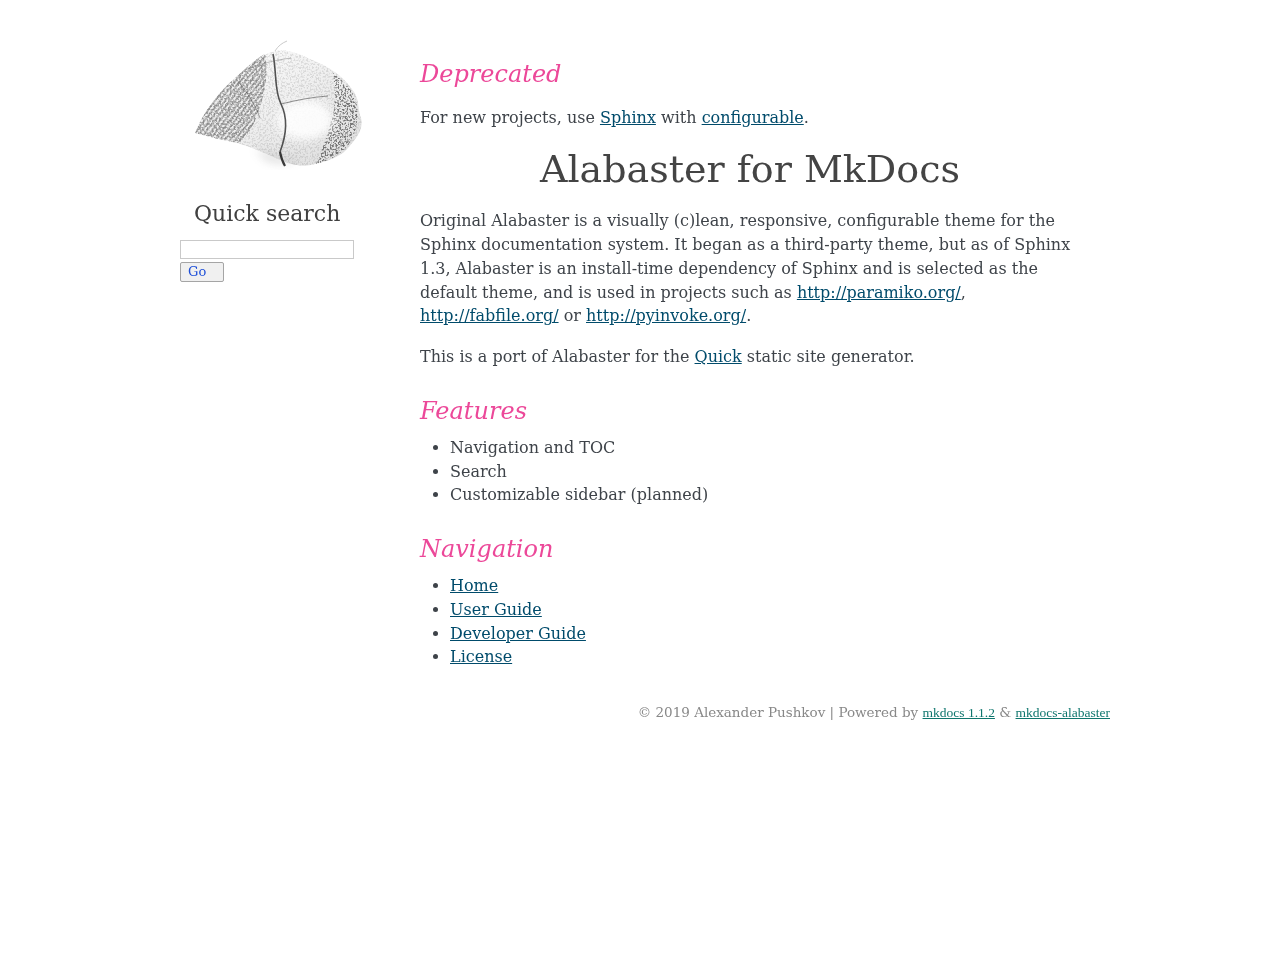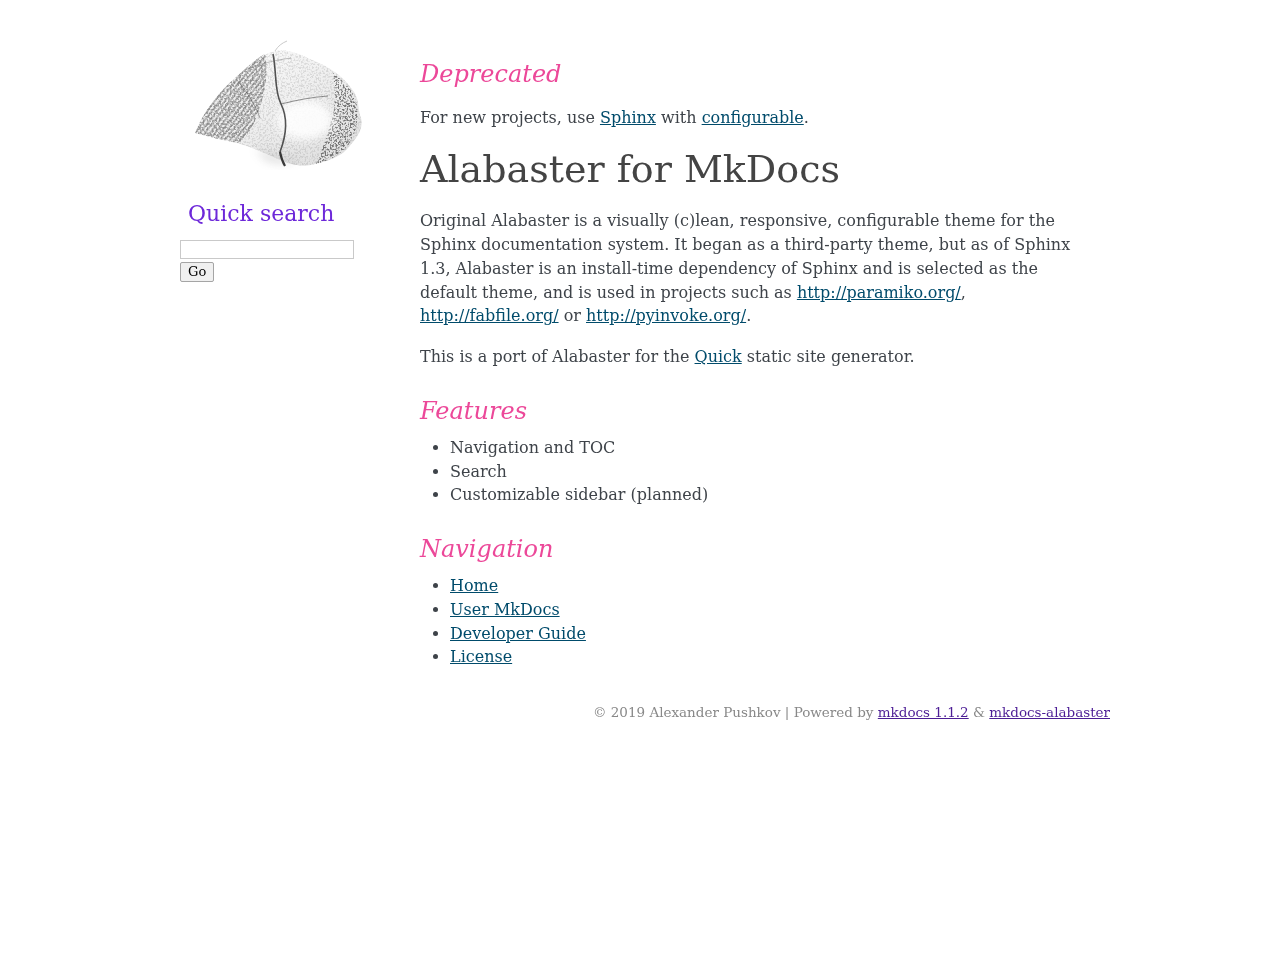--- a/index.html
+++ b/index.html
@@ -18,62 +18,63 @@
   .sidebar {
     float: left;
     width: 200px;
     padding: 10px;
     font-size: 13px;
   }
   .logo-link { display: block; width: 190px; margin: 0 auto; text-decoration: none; }
   .logo-link svg { display: block; }
   .sidebar h3 {
     font-weight: normal;
-    color: #6d28d9;
+    color: #404040;
     font-size: 22px;
-    margin: 16px 0 0 8px;
+    margin: 16px 0 0 14px;
     line-height: 1.2;
   }
   .searchform { margin: 13px 0 0 0; }
   .search-input {
     width: 166px; height: 15px;
     padding: 1px 3px;
     border: 1px solid #c9c9c9;
     font-size: 13px;
     font-family: "DejaVu Sans", "Liberation Sans", sans-serif;
     background: #ffffff;
   }
   .go-btn {
     margin-top: 3px;
     display: inline-block;
     font-family: "DejaVu Serif", "Liberation Serif", serif;
     font-size: 13px;
-    color: #000000;
+    color: #1d4ed8;
     background: #f0f0f0;
     border: 1px solid #a5a5a5;
     border-radius: 2px;
-    padding: 1px 7px 2px 7px;
+    padding: 1px 17px 2px 7px;
     cursor: pointer;
   }
   .search-help {
     color: #666666;
     font-size: 12.5px;
     line-height: 1.45;
     margin: 12px 0 0 0;
     width: 182px;
   }
 
   
   .content { margin-left: 220px; padding: 2px 30px 0 30px; }
   .content h1 {
     font-weight: normal;
     color: #444444;
     font-size: 38px;
     line-height: 1.2;
     margin: 14px 0 10px 0;
+    text-align: center;
   }
   .content h2 {
     font-weight: normal;
     color: #ec4899;
     font-size: 24px;
     line-height: 1.2;
     margin: 28px 0 10px 0;
     font-style: italic;
   }
   .content h2:first-child { margin-top: 28px; }
@@ -84,21 +85,21 @@
 
   
   .footer {
     clear: both;
     text-align: right;
     font-size: 13.5px;
     color: #888888;
     padding: 24px 0 60px 0;
     line-height: 1.4;
   }
-  .footer a { color: #4c1d95; }
+  .footer a { color: #0f766e; font-family: Liberation Serif, serif; }
 </style>
 </head>
 <body>
 
 <div class="document">
 
   <div class="sidebar">
 
     <a class="logo-link" href="#">
       <svg viewBox="0 0 190 145" width="190" height="145" role="img" aria-label="alabaster rock">
@@ -169,21 +170,21 @@
     <h2>Features</h2>
     <ul>
       <li>Navigation and TOC</li>
       <li>Search</li>
       <li>Customizable sidebar (planned)</li>
     </ul>
 
     <h2>Navigation</h2>
     <ul>
       <li><a href="#">Home</a></li>
-      <li><a href="#">User MkDocs</a></li>
+      <li><a href="#">User Guide</a></li>
       <li><a href="#">Developer Guide</a></li>
       <li><a href="#">License</a></li>
     </ul>
   </div>
 
   <div class="footer"><span>© 2019 Alexander Pushkov | Powered by </span><a href="#">mkdocs 1.1.2</a><span> &amp; </span><a href="#">mkdocs-alabaster</a></div>
 
 </div>
 
 </body></html>

